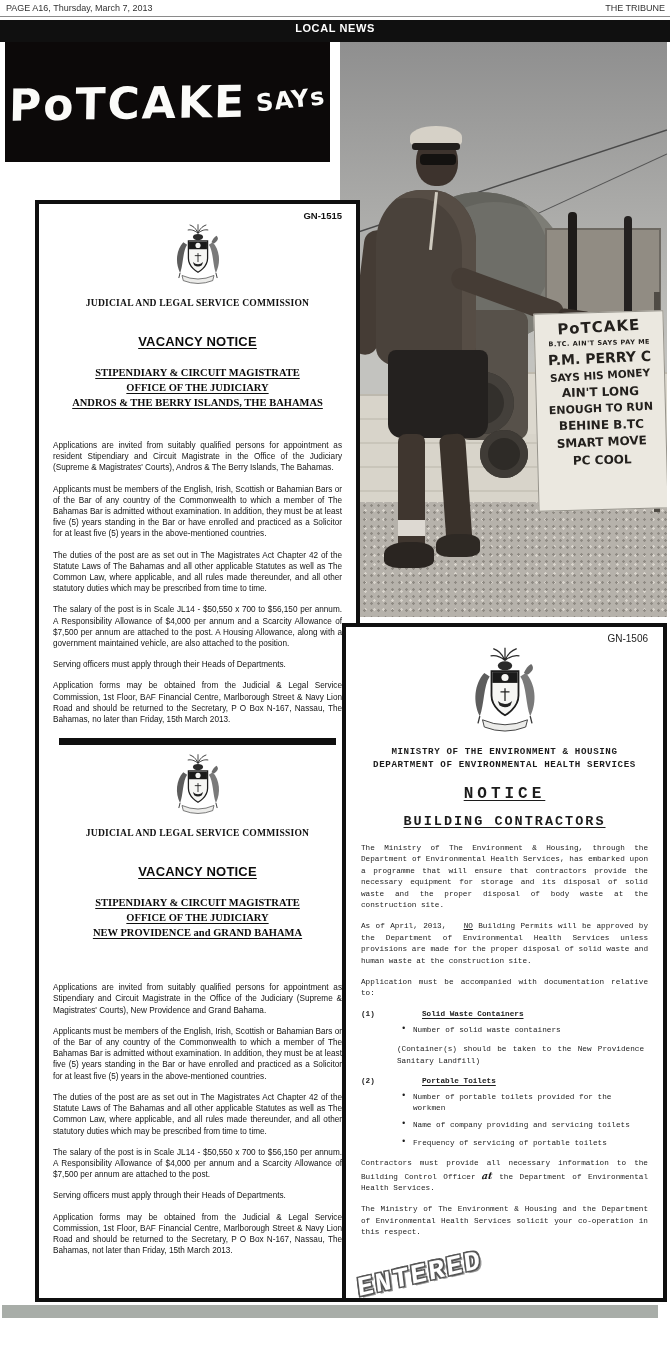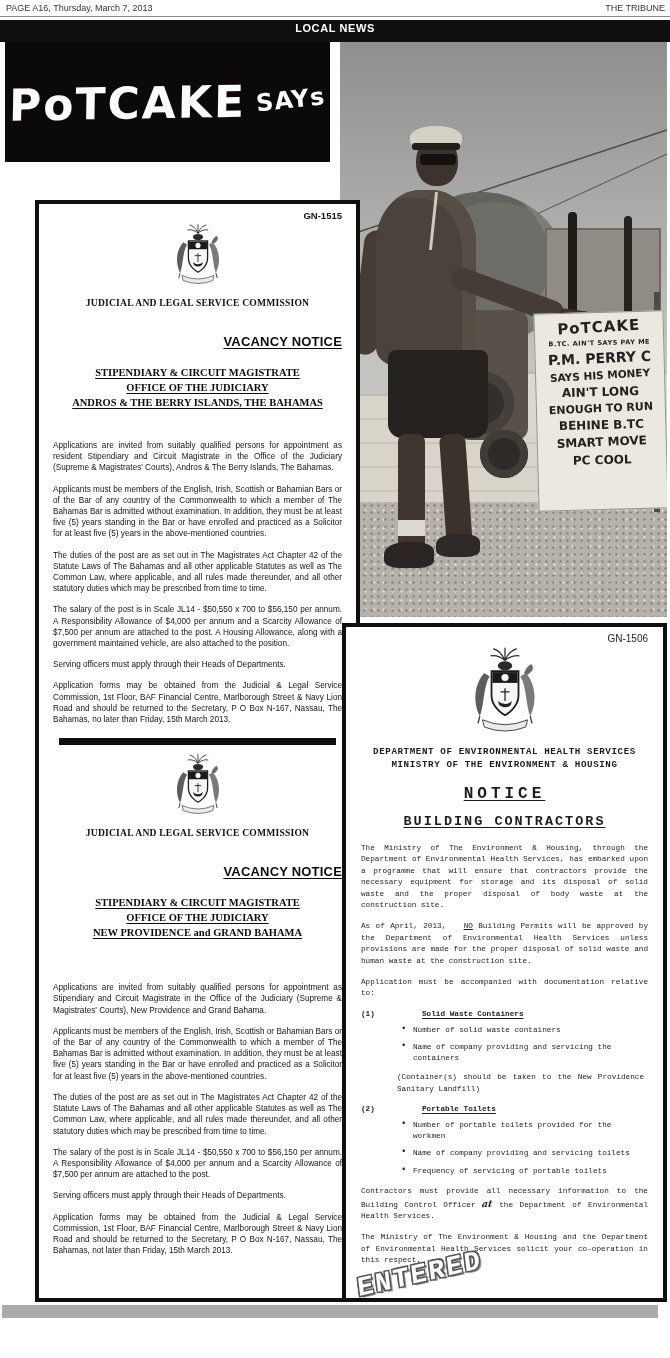--- a/index.html
+++ b/index.html
@@ -27,21 +27,21 @@
 
   
   .box-left{position:absolute;left:5px;top:200px;width:325px;height:1102px;box-sizing:border-box;
             border:4px solid #0f0f0f;background:#fff;padding:6px 14px 8px 14px;overflow:hidden;margin-left:30px;}
   .gn-bold{text-align:right;font-size:9.5px;font-weight:bold;color:#111;}
   .crest-wrap{text-align:center;margin-top:2px;}
   .crest-svg{width:58px;height:64px;}
   .crest-svg.big{width:82px;height:90px;}
   .org-serif{text-align:center;font-family:"Liberation Serif",serif;font-weight:bold;
              font-size:9.6px;letter-spacing:.2px;margin-top:6px;color:#111;}
-  .vtitle{text-align:right;font-size:13px;font-weight:bold;letter-spacing:.2px;margin-top:26px;
+  .vtitle{text-align:center;font-size:13px;font-weight:bold;letter-spacing:.2px;margin-top:26px;
           text-decoration:underline;text-underline-offset:2px;color:#0c0c0c;}
   .vsub{ text-align:center;font-size:10.5px;font-weight:bold;line-height:15px;margin-top:16px;color:#0c0c0c;}
   .vsub div{text-decoration:underline;text-underline-offset:2px;font-family:Liberation Serif, serif;}
   .nbody{font-size:8.2px;line-height:11.2px;text-align:justify;color:#141414;}
   .nbody p{margin:10px 0 0 0;}
   .gap-first{margin-top:30px !important;}
   .gap-lg{margin-top:42px !important;}
   .divider{width:96%;height:7px;background:#0f0f0f;margin:13px auto 8px auto;}
 
   
@@ -267,38 +267,37 @@
   </div>
 
   <div class="box-right">
     <div class="gn-light">GN-1506</div>
     <div class="crest-wrap">
       <svg class="crest-svg big">
           <use href="#crest"></use>
         </svg>
     </div>
     <div class="ministry">
+      <div>MINISTRY OF THE ENVIRONMENT &amp; HOUSING</div>
       <div>DEPARTMENT OF ENVIRONMENTAL HEALTH SERVICES</div>
-      <div>MINISTRY OF THE ENVIRONMENT &amp; HOUSING</div>
     </div>
     <div class="mtitle">NOTICE</div>
     <div class="msub">BUILDING CONTRACTORS</div>
 
     <div class="mbody">
       <p class="mb-first">The Ministry of The Environment &amp; Housing, through the Department of Environmental Health Services, has embarked upon a programme that will ensure that contractors provide the necessary equipment for storage and its disposal of solid waste and the proper disposal of body waste at the construction site.</p>
       <p><span>As of April, 2013, </span><span class="no-strong">NO</span><span> Building Permits will be approved by the Department of Environmental Health Services unless provisions are made for the proper disposal of solid waste and human waste at the construction site.</span></p>
       <p>Application must be accompanied with documentation relative to:</p>
     </div>
 
     <div class="list-head">
       <span class="li-num">(1)</span>
       <span class="li-title">Solid Waste Containers</span>
     </div>
     <div class="bullet">Number of solid waste containers</div>
-    <div class="bullet">Name of company providing and servicing the containers</div>
     <div class="note">(Container(s) should be taken to the New Providence Sanitary Landfill)</div>
 
     <div class="list-head">
       <span class="li-num">(2)</span>
       <span class="li-title">Portable Toilets</span>
     </div>
     <div class="bullet">Number of portable toilets provided for the workmen</div>
     <div class="bullet">Name of company providing and servicing toilets</div>
     <div class="bullet">Frequency of servicing of portable toilets</div>
 

